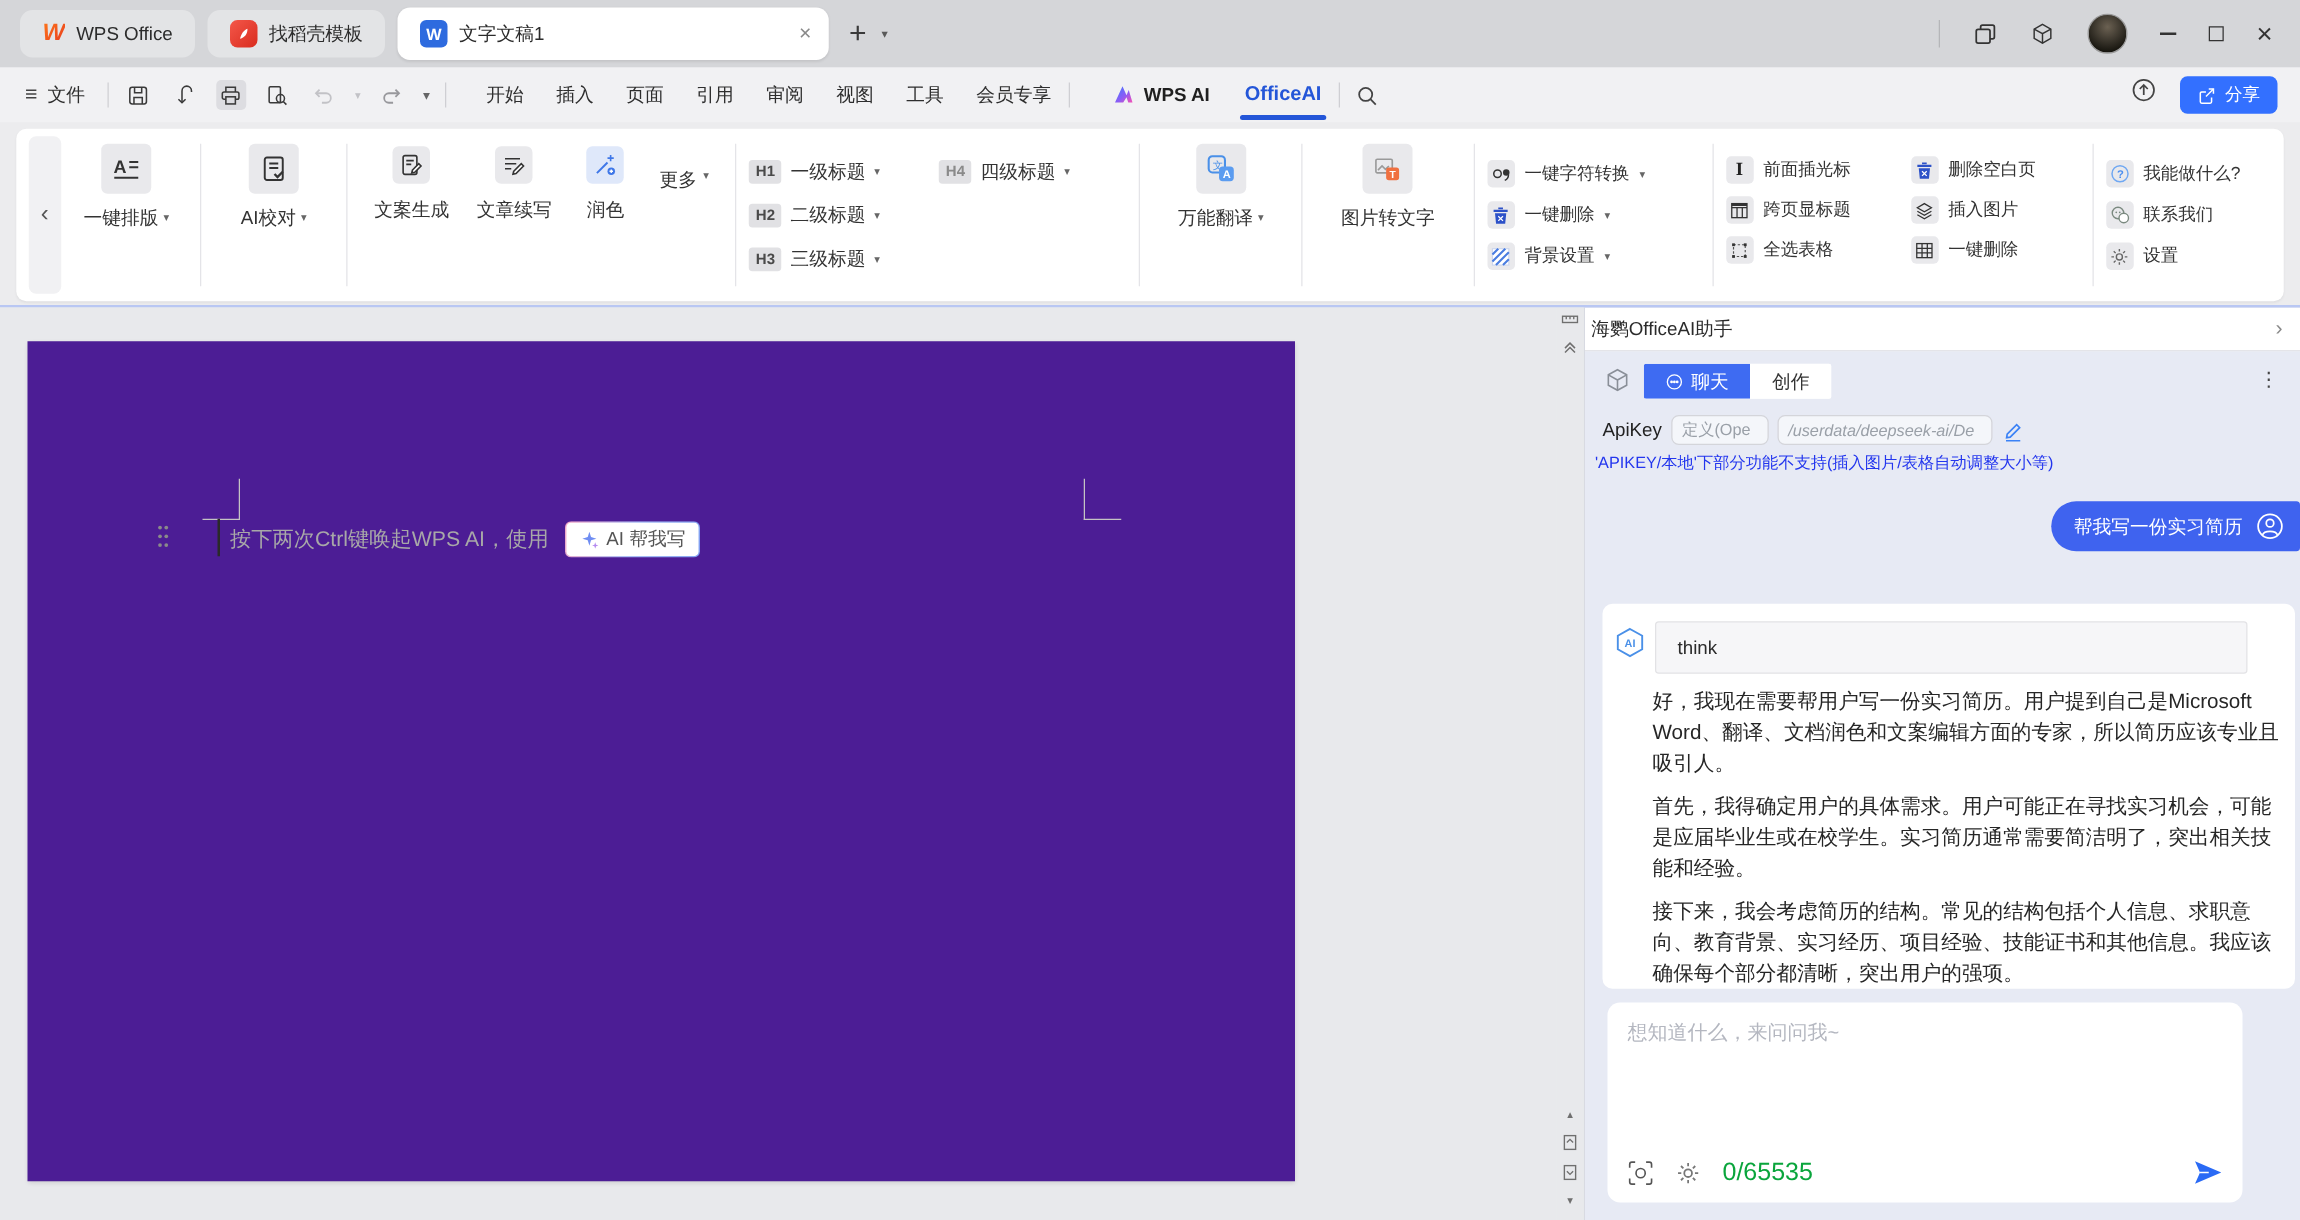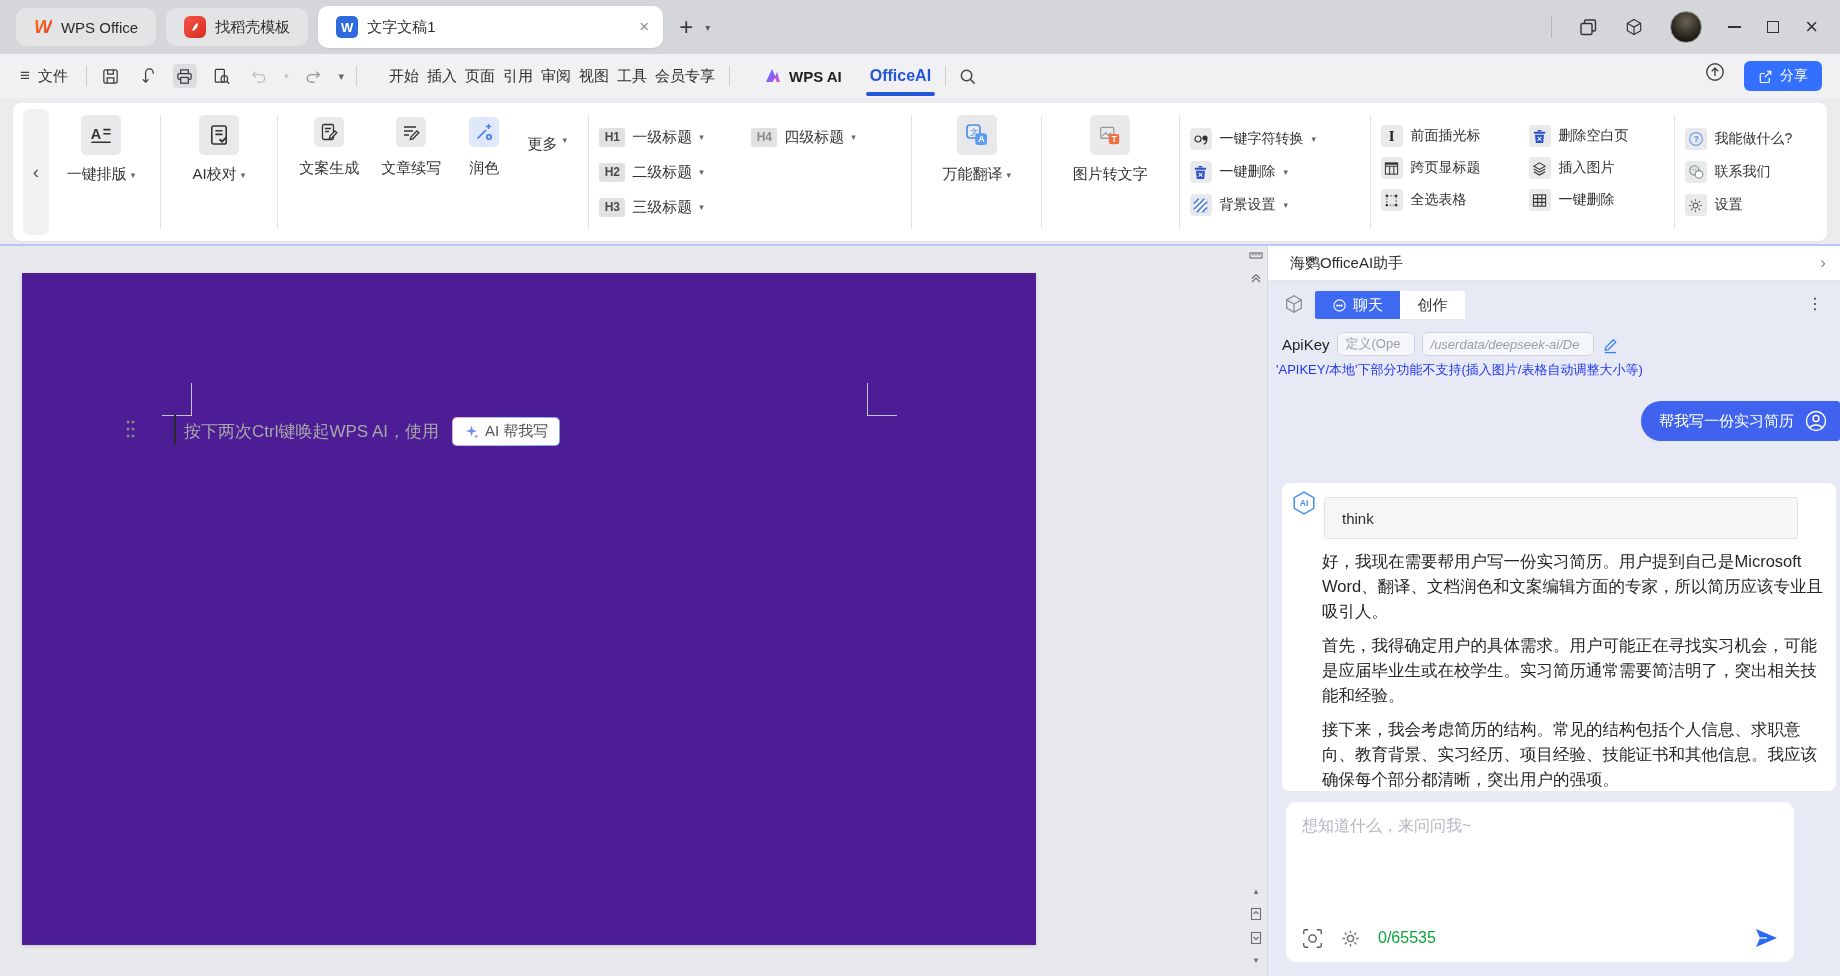--- a/index.html
+++ b/index.html
@@ -26,21 +26,21 @@
   .w-close { font-size:22px; color:#333; line-height:1; }
 
   
   .menubar { height:44px; background:#f1f1f3; display:flex; align-items:center; padding:0 14px; font-size:15px; color:#2e2e2e; }
   .mb-file { display:flex; align-items:center; gap:8px; padding:0 6px; }
   .tri-lines { font-size:17px; color:#444; }
   .mb-sep { width:1px; height:20px; background:#cfcfd3; margin:0 12px; }
   .toolicons { display:flex; align-items:center; gap:13px; }
   .ti { width:24px; height:24px; display:flex; align-items:center; justify-content:center; border-radius:4px; }
   .ti.pressed { background:#dddde1; }
-  .menus { display:flex; align-items:flex-end; gap:4px; margin-left:18px; }
+  .menus { display:flex; align-items:flex-end; gap:22px; margin-left:18px; }
   .menu-it { padding:2px 2px; }
   .wpsai { display:flex; align-items:center; gap:7px; margin-left:22px; font-weight:bold; color:#1f1f1f; }
   .officeai { position:relative; margin-left:26px; font-weight:bold; font-size:16px; color:#2456d8; padding:0 2px; }
   .officeai::after { content:""; position:absolute; left:-2px; right:-2px; bottom:-11px; height:4px; border-radius:2px; background:#2456d8; }
   .mb-right { margin-left:auto; display:flex; align-items:flex-start; gap:18px; padding-right:4px; }
   .share-btn { background:#3370ff; color:#fff; border-radius:6px; height:30px; display:flex; align-items:center; gap:7px; padding:0 14px; font-size:14px; }
 
   
   .ribbonzone { height:148px; background:#ececee; position:relative; padding:5px 13px 0 13px; }
   .ribboncard { background:#fff; border-radius:8px; height:138px; display:flex; align-items:stretch; padding:0 6px; box-shadow:0 1px 2px rgba(0,0,0,.05); overflow:hidden; }
@@ -76,47 +76,47 @@
   .drag-handle { position:absolute; left:103px; top:146px; }
   .tcaret { position:absolute; left:152px; top:142px; width:2px; height:30px; background:#2a2a2a; }
   .ph-row { position:absolute; left:162px; top:142px; height:32px; display:flex; align-items:center; gap:13px; }
   .ph-text { font-size:17px; color:#a8a8a8; }
   .ai-write { display:flex; align-items:center; gap:6px; font-size:15px; color:#555; padding:4px 11px; border-radius:5px; border:1.5px solid transparent; background:linear-gradient(#fff,#fff) padding-box, linear-gradient(110deg,#f3a7c6,#a9bdf5,#7e9df0) border-box; }
   .navstrip { width:22px; background:#e8e9ec; position:relative; display:flex; flex-direction:column; align-items:center; }
   .ns { position:absolute; left:0; width:22px; display:flex; justify-content:center; color:#6f6f6f; font-size:9px; }
 
   
   .aipanel { width:573px; display:flex; flex-direction:column; border-left:1px solid #d8dae2; }
-  .p-header { height:35px; background:#fff; border-bottom:1px solid #e4e4e8; display:flex; align-items:center; padding:0 14px 0 22px; font-size:15px; color:#2b2b2b; }
+  .p-header { height:35px; background:#fff; border-bottom:1px solid #e4e4e8; display:flex; align-items:center; padding:0 14px 0 5px; font-size:15px; color:#2b2b2b; }
   .p-header .cls { margin-left:auto; color:#8a8a8a; font-size:17px; }
   .p-body { flex:1; background:#e7eaf4; position:relative; overflow:hidden; }
   .tabsrow { position:absolute; top:10px; left:0; right:0; height:28px; }
   .cubewrap { position:absolute; left:15px; top:2px; }
   .tabswrap { position:absolute; left:47px; top:0; display:flex; background:#fff; border-radius:2px; overflow:hidden; height:28px; }
   .ptab { display:flex; align-items:center; justify-content:center; gap:6px; font-size:15px; }
   .ptab.chat { width:85px; background:#3e6bf2; color:#fff; }
   .ptab.create { width:65px; background:#fff; color:#333; }
   .dots3 { position:absolute; right:16px; top:3px; color:#444; font-size:16px; letter-spacing:1px; }
   .apikey { position:absolute; top:50px; left:14px; right:6px; height:26px; display:flex; align-items:center; gap:7px; }
   .ak-lbl { font-size:15px; color:#222; }
   .ak-box { height:24px; border:1px solid #d4d5da; border-radius:6px; background:rgba(255,255,255,.55); color:#9aa0a8; font-size:13px; display:flex; align-items:center; padding:0 8px; white-space:nowrap; overflow:hidden; }
   .ak-b1 { width:78px; }
   .ak-b2 { width:172px;font-style:italic; }
   .notice { position:absolute; top:80px; left:8px; right:4px; font-size:13px; color:#2336ee; white-space:nowrap; overflow:hidden; }
   .bubble { position:absolute; top:120px; right:0; background:#3f63ef; color:#fff; border-radius:20px 3px 3px 20px; height:40px; display:flex; align-items:center; gap:10px; padding:0 12px 0 18px; font-size:15px; }
   .ai-msg { position:absolute; top:202px; left:14px; right:4px; height:308px; background:#fff; border-radius:8px; overflow:hidden; }
-  .hexwrap { position:absolute; left:9px; top:7px; }
+  .hexwrap { position:absolute; left:9px; top:18px; }
   .thinkbox { margin:14px 38px 0 42px; height:42px; background:#f6f6f8; border:1px solid #e2e2e5; border-radius:3px; display:flex; align-items:center; padding:0 17px; font-size:15px; color:#2b2b2b; }
   .paras { margin:10px 8px 0 40px; }
   .paras p { font-size:16.5px; line-height:25px; color:#262626; margin-bottom:9px; }
   .inputcard { position:absolute; top:521px; left:18px; width:508px; height:160px; background:#fff; border-radius:10px; }
   .chat-input { position:absolute; left:16px; top:14px; right:16px; height:90px; border:none; outline:none; resize:none; font-family:inherit; font-size:16px; color:#333; background:transparent; }
   .chat-input::placeholder { color:#b4b7c0; }
   .ic-row { position:absolute; left:16px; right:16px; bottom:12px; height:24px; display:flex; align-items:center; gap:18px; }
-  .counter { font-size:16px; color:#0aa53c; }
+  .counter { font-size:20px; color:#0aa53c; }
   .sendwrap { margin-left:auto; }
 </style>
 </head>
 <body>
 
 <div class="tabbar">
   <div class="chip">
     <span class="wps-logo">W</span>
     <span>WPS Office</span>
   </div>

